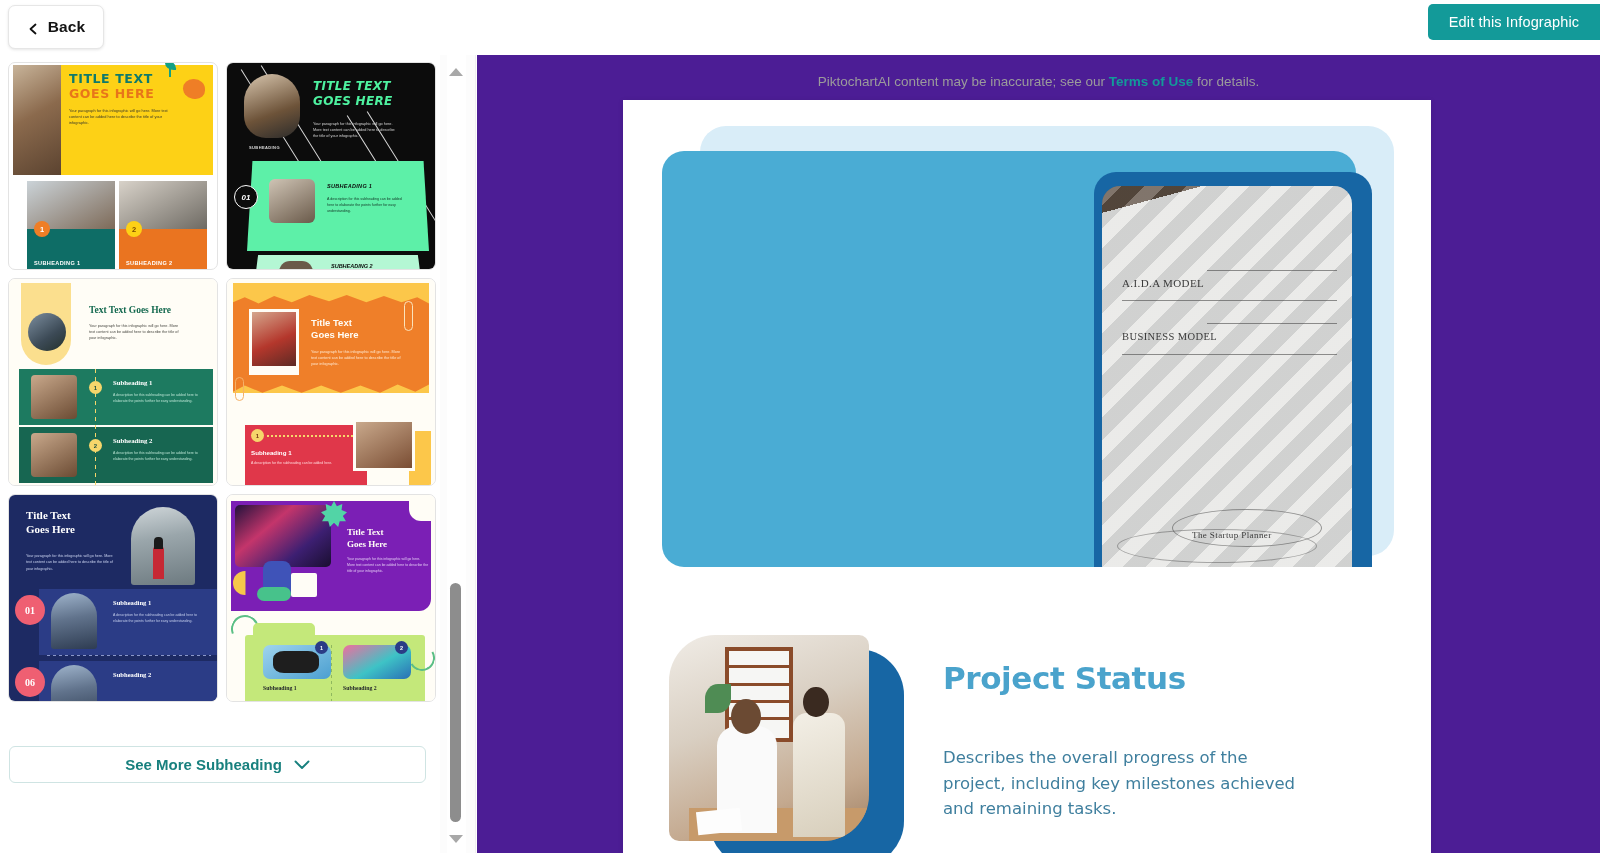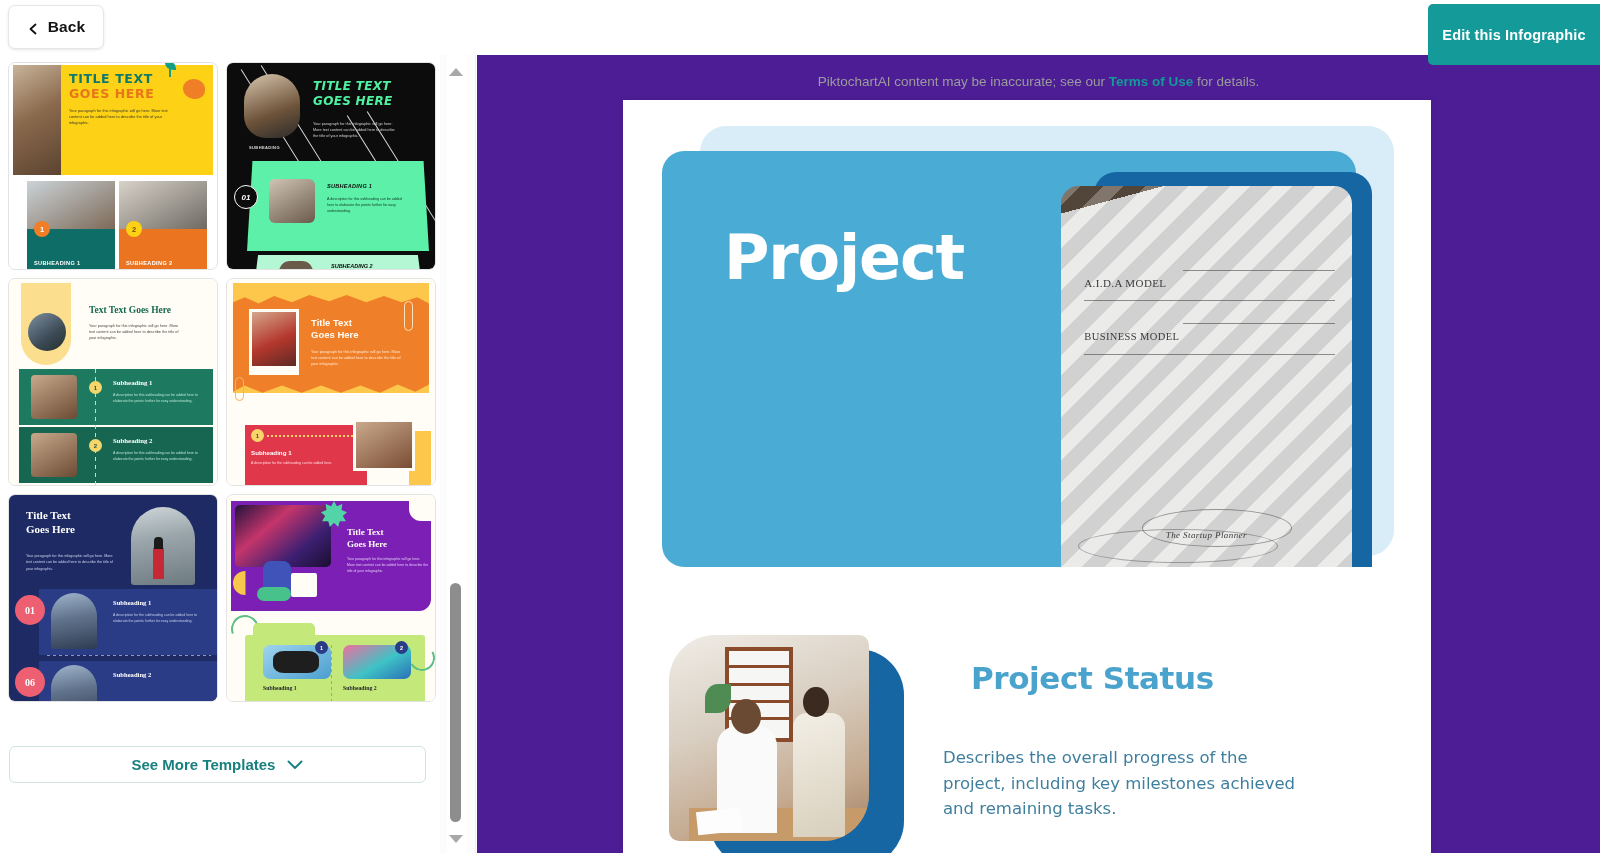--- a/index.html
+++ b/index.html
@@ -28,25 +28,25 @@
     box-shadow: 0 1px 3px rgba(0,0,0,.10);
     display: flex; align-items: center; justify-content: center;
     gap: 9px;
     cursor: pointer;
   }
   .back-btn .chev { display:block; width:12px; height:12px; }
   .back-label { font-size: 15.5px; font-weight: 700; color: #141414; letter-spacing: .1px; }
 
   .edit-btn {
     position: absolute; top: 4px; right: 0;
-    width: 172px; height: 61px;
+    width: 172px; height: 36px;
     background: #139a99;
     border-radius: 5px 0 0 5px;
     color: #fff;
-    font-size: 14.5px; font-weight: 700;
+    font-size: 14.5px; font-weight: 400;
     display: flex; align-items: center; justify-content: center;
     cursor: pointer;
     letter-spacing: .15px;
   }
 
   
   .left-panel {
     position: absolute; top: 55px; left: 0;
     width: 440px; height: 798px;
     background: #ffffff;
@@ -250,21 +250,21 @@
     width: 808px; height: 760px;
     background: #ffffff;
     box-shadow: 0 1px 6px rgba(0,0,0,.09);
   }
 
   
   .hero-wrap { position:absolute; top:26px; left:39px; width:732px; height:441px; }
   .hero-lightblue { position:absolute; top:0; right:0; width:694px; height:430px; background:#d9edf8; border-radius:26px; }
   .hero-blue { position:absolute; top:25px; left:0; width:694px; height:416px; background:#4aacd4; border-radius:22px; overflow:hidden; }
   .hero-darkblue { position:absolute; top:46px; right:22px; width:278px; height:395px; background:#1766a4; border-radius:22px 22px 0 0; }
-  .hero-photo { position:absolute; top:60px; right:42px; width:291px; height:381px;
+  .hero-photo { position:absolute; top:60px; right:42px; width:250px; height:381px;
       border-radius:18px 18px 0 0; overflow:hidden;
       background:linear-gradient(165deg,#4a3a2c 0 6%, #e2e2e0 6% 100%); }
   .photo-shadow {
       position:absolute; inset:0;
       background:
         repeating-linear-gradient(135deg, rgba(255,255,255,.55) 0 14px, rgba(120,125,130,.30) 14px 30px);
       mix-blend-mode: normal; opacity:.55;
   }
   .photo-line { position:absolute; left:8%; right:6%; height:1px; background:rgba(60,60,60,.55); }
   .photo-cap { position:absolute; font-family:"Liberation Serif", serif; color:#3b3b3b; letter-spacing:.4px; }
@@ -299,21 +299,20 @@
   .sp-head2 { position:absolute; bottom:60%; left:67%; width:13%; height:15%; background:#3a2a20; border-radius:50%; }
   .sp-desk { position:absolute; bottom:0; left:10%; right:0; height:16%; background:#c79a6a; }
   .sp-paper { position:absolute; bottom:4%; left:14%; width:22%; height:11%; background:#fdfdfd; transform:rotate(-6deg); }
   .sp-plant { position:absolute; top:24%; left:18%; width:13%; height:14%; background:#4f8c54; border-radius:50% 0 50% 0; }
 
   .status-title {
     position:absolute; top:560px; left:320px;
     font-size: 31px; font-weight: 800; color:#4aa3cc;
     letter-spacing:-.4px;
     font-family:"DejaVu Sans", sans-serif;
-    margin-left:28px;
   }
   .status-body {
     position:absolute; top:645px; left:320px; width:360px;
     font-size: 16.5px; line-height: 1.55; color:#3f7f9e;
     font-family:"DejaVu Sans", sans-serif;
   }
 </style>
 </head>
 <body>
 
@@ -484,21 +483,21 @@
         <div class="t6-gbadge" style="left:168px">2</div>
         <div class="t6-divider"></div>
         <div class="t6-gt" style="left:36px">Subheading 1</div>
         <div class="t6-gt" style="left:116px">Subheading 2</div>
       </div>
     </div>
 
   </div>
 
   <div class="see-more">
-    <span>See More Templates</span>
+    <span>See More Subheading</span>
     <span>
       <svg viewBox="0 0 16 10" width="16" height="10">
           <polyline points="1.5,1.5 8,8 14.5,1.5" fill="none" stroke="#18807e" stroke-width="1.9" stroke-linecap="round" stroke-linejoin="round"></polyline>
         </svg>
     </span>
   </div>
 </div>
 
 <div class="scroll-col">
   <div class="sb-track"></div>
@@ -512,35 +511,34 @@
   <div class="disclaimer">
     <span>PiktochartAI content may be inaccurate; see our </span><a>Terms of Use</a><span> for details.</span>
   </div>
 
   <div class="canvas">
 
     <div class="hero-wrap">
       <div class="hero-lightblue"></div>
       <div class="hero-blue">
         <div class="hero-title">
-          <div>Project</div>
         </div>
       </div>
       <div class="hero-darkblue"></div>
       <div class="hero-photo">
         <div class="photo-shadow"></div>
         <div class="photo-line" style="top:30%"></div>
         <div class="photo-line" style="top:44%"></div>
         <div class="photo-line" style="top:22%; left:42%; right:6%"></div>
         <div class="photo-line" style="top:36%; left:42%; right:6%"></div>
         <div class="photo-cap" style="top:24%; left:8%; font-size:11px;">A.I.D.A MODEL</div>
         <div class="photo-cap" style="top:38%; left:8%; font-size:10.5px;">BUSINESS MODEL</div>
         <div class="photo-oval"></div>
         <div class="photo-oval2"></div>
-        <div class="photo-cap" style="bottom:27px; left:36%; font-size:9px; font-style:italic;">The Startup Planner</div>
+        <div class="photo-cap" style="bottom:27px; left:36%; font-size:9px; ">The Startup Planner</div>
       </div>
     </div>
 
     <div class="status-photo-wrap">
       <div class="status-darkblue"></div>
       <div class="status-photo">
         <div class="sp-window">
           <div class="sp-rung" style="top:16%"></div>
           <div class="sp-rung" style="top:36%"></div>
           <div class="sp-rung" style="top:56%"></div>

